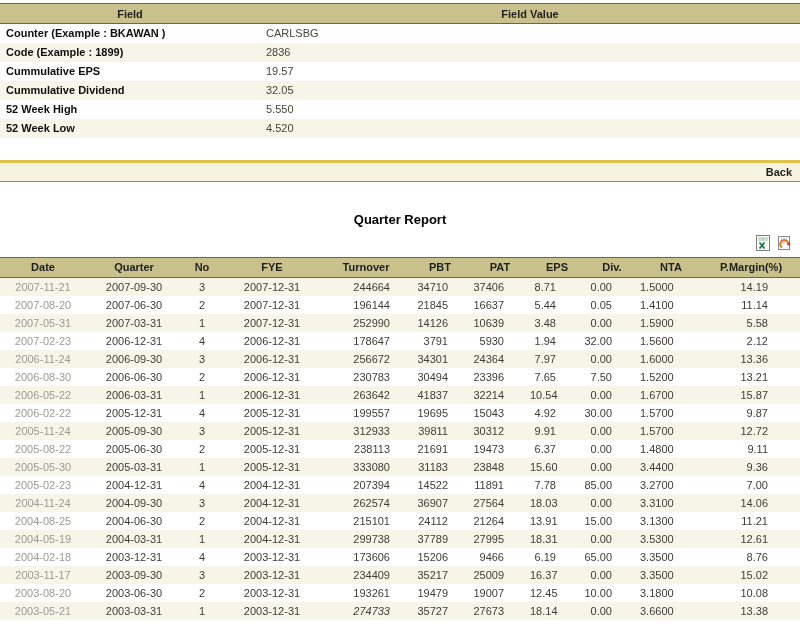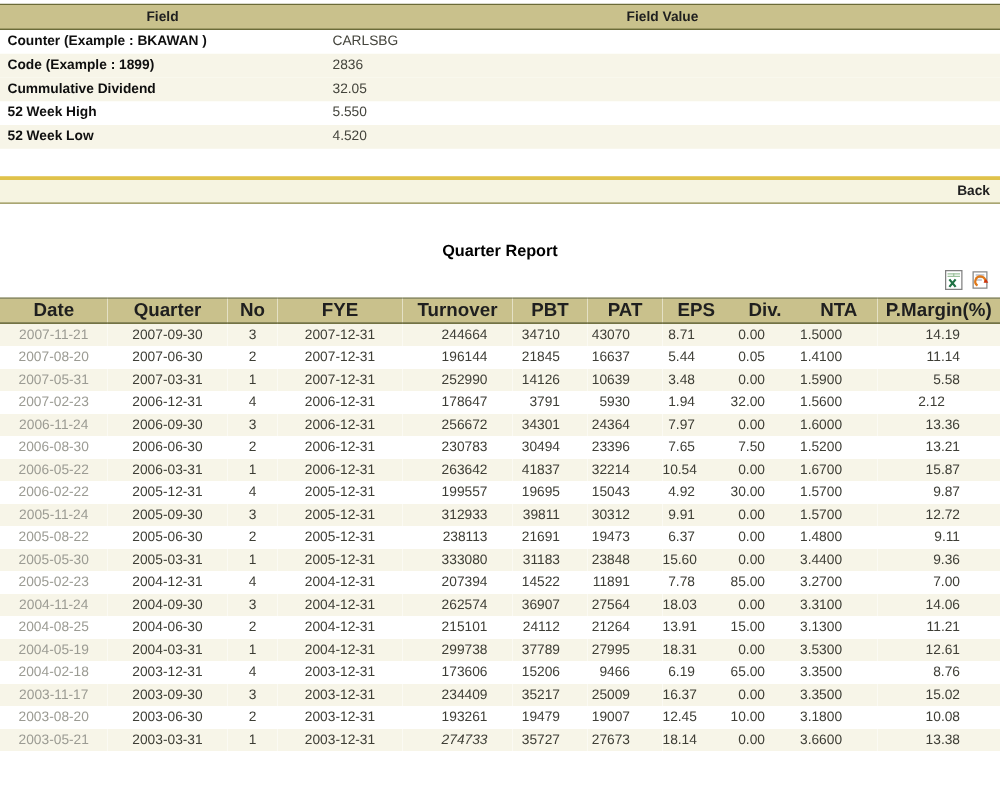--- a/index.html
+++ b/index.html
@@ -54,21 +54,21 @@
   .icons-row{display:flex;justify-content:flex-end;align-items:center;gap:5px;padding:8px 8px 4px;}
   .icon{width:16px;height:16px;display:inline-block;cursor:pointer;line-height:0;}
 
   
   .report-table{margin-top:2px;}
   .report-table th{
     background:var(--header-bg);
     border-top:1px solid var(--border-dark);
     border-bottom:1px solid var(--border-dark);
     height:20px;font-weight:bold;color:#1f1f1f;text-align:center;
-    font-size:15px;overflow:hidden;white-space:nowrap;
+    font-size:11px;overflow:hidden;white-space:nowrap;
   }
   .report-table td{
     height:18px;line-height:18px;color:var(--cell-text);
     white-space:nowrap;overflow:hidden;
   }
   .report-table td.c{text-align:center;}
   .report-table td.r{text-align:right;}
   .report-table td.date{text-align:center;color:var(--date-text);}
 </style>
 </head>
@@ -84,20 +84,24 @@
       </tr>
     </thead>
     <tbody id="field-rows">
         <tr>
           <td class="f-label">Counter (Example : BKAWAN )</td>
           <td class="f-value">CARLSBG</td>
         </tr>
         <tr class="alt">
           <td class="f-label">Code (Example : 1899)</td>
           <td class="f-value">2836</td>
+        </tr>
+        <tr>
+          <td class="f-label">Cummulative EPS</td>
+          <td class="f-value">19.57</td>
         </tr>
         <tr class="alt">
           <td class="f-label">Cummulative Dividend</td>
           <td class="f-value">32.05</td>
         </tr>
         <tr>
           <td class="f-label">52 Week High</td>
           <td class="f-value">5.550</td>
         </tr>
         <tr class="alt">
@@ -165,21 +169,21 @@
         </tr>
     </thead>
     <tbody id="report-rows">
         <tr class="alt">
           <td class="date">2007-11-21</td>
           <td class="c">2007-09-30</td>
           <td class="c">3</td>
           <td class="c">2007-12-31</td>
           <td class="r" style="padding-right: 20px;">244664</td>
           <td class="r" style="padding-right: 22px;">34710</td>
-          <td class="r" style="padding-right: 26px;">43070</td>
+          <td class="r" style="padding-right: 26px;">37406</td>
           <td class="r" style="padding-right: 28px;">8.71</td>
           <td class="r" style="padding-right: 28px;">0.00</td>
           <td class="r" style="padding-right: 38px;">1.5000</td>
           <td class="r" style="padding-right: 32px;">14.19</td>
         </tr>
         <tr>
           <td class="date">2007-08-20</td>
           <td class="c">2007-06-30</td>
           <td class="c">2</td>
           <td class="c">2007-12-31</td>
@@ -208,21 +212,21 @@
           <td class="date">2007-02-23</td>
           <td class="c">2006-12-31</td>
           <td class="c">4</td>
           <td class="c">2006-12-31</td>
           <td class="r" style="padding-right: 20px;">178647</td>
           <td class="r" style="padding-right: 22px;">3791</td>
           <td class="r" style="padding-right: 26px;">5930</td>
           <td class="r" style="padding-right: 28px;">1.94</td>
           <td class="r" style="padding-right: 28px;">32.00</td>
           <td class="r" style="padding-right: 38px;">1.5600</td>
-          <td class="r" style="padding-right: 44px;">2.12</td>
+          <td class="r" style="padding-right: 32px;">2.12</td>
         </tr>
         <tr class="alt">
           <td class="date">2006-11-24</td>
           <td class="c">2006-09-30</td>
           <td class="c">3</td>
           <td class="c">2006-12-31</td>
           <td class="r" style="padding-right: 20px;">256672</td>
           <td class="r" style="padding-right: 22px;">34301</td>
           <td class="r" style="padding-right: 26px;">24364</td>
           <td class="r" style="padding-right: 28px;">7.97</td>

